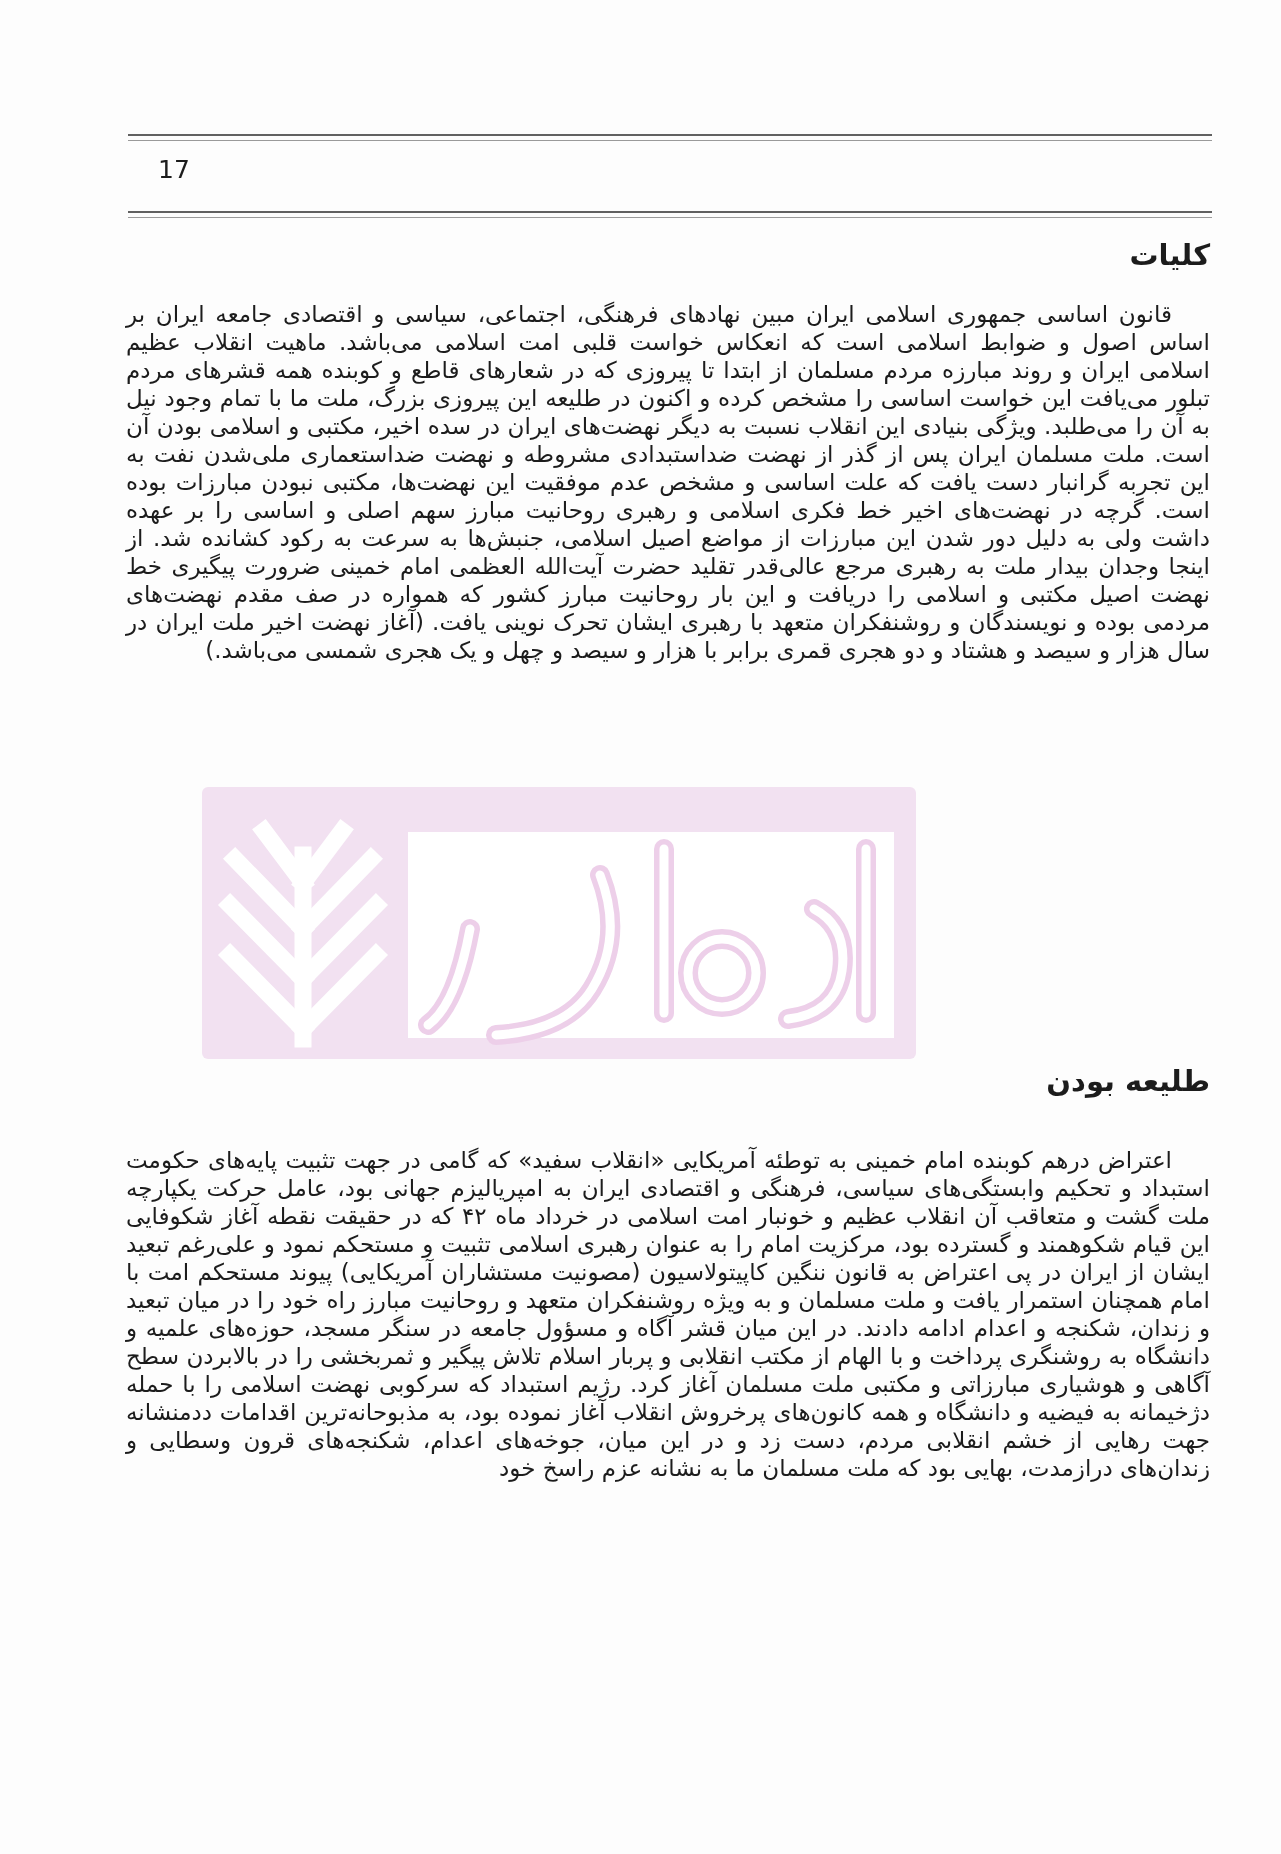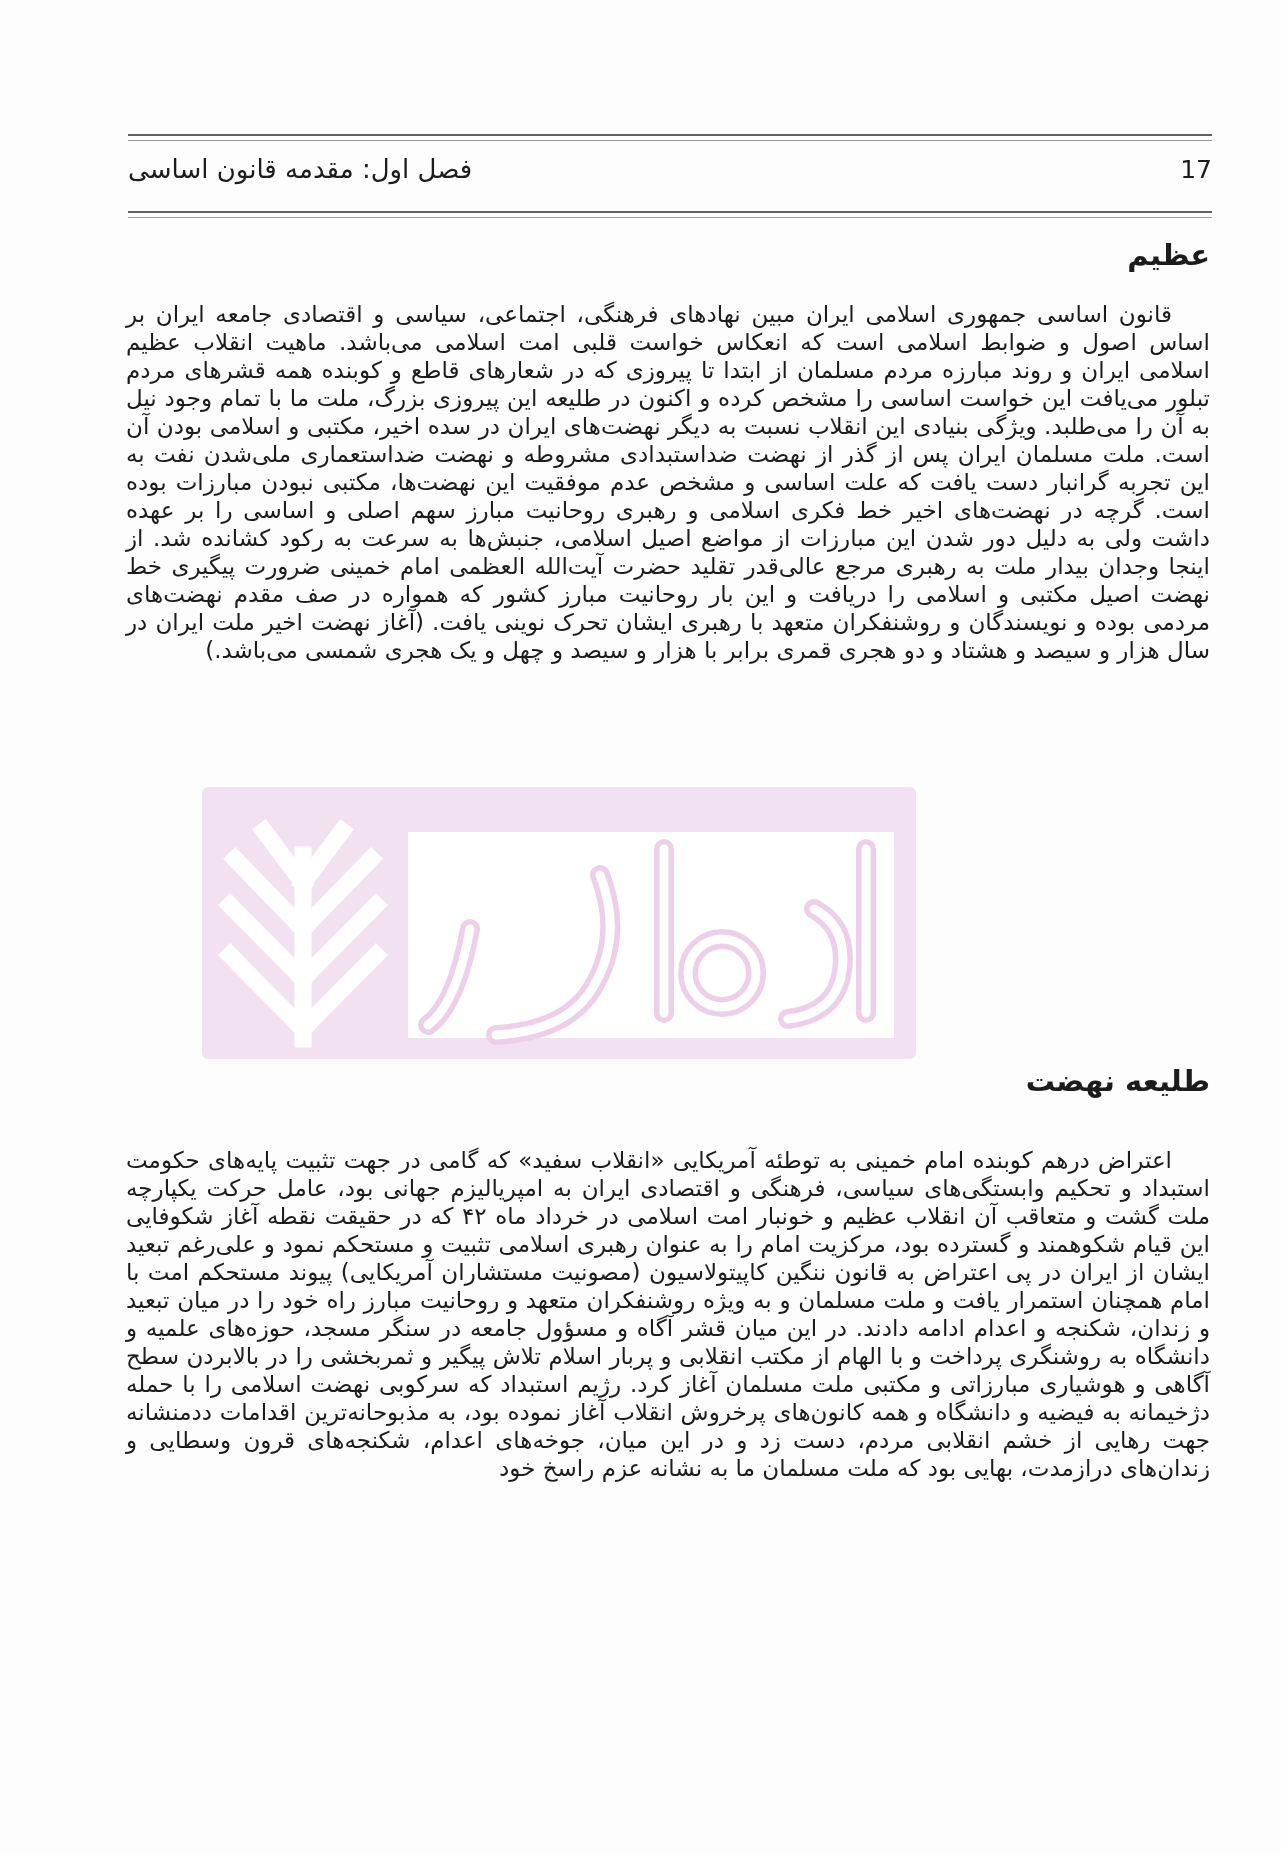--- a/index.html
+++ b/index.html
@@ -79,30 +79,29 @@
 </svg>
 
 <div class="content">
 
   <div class="abs rule-pair" style="top:134px">
     <div class="r1"></div>
       <div class="r2"></div>
   </div>
 
   <div class="abs header-row">
-    <div class="header-title">فصل اول: مقدمه قانون اساسی</div>
     <div class="page-number">17</div>
   </div>
 
   <div class="abs rule-pair" style="top:211px">
     <div class="r1"></div>
       <div class="r2"></div>
   </div>
 
-  <h2 class="abs section-heading" style="top:238px;margin:0">عظیم</h2>
+  <h2 class="abs section-heading" style="top:238px;margin:0">كليات</h2>
 
   <p class="abs para" style="top:300px;margin:0">قانون اساسی جمهوری اسلامی ایران مبین نهادهای فرهنگی، اجتماعی، سیاسی و اقتصادی جامعه ایران بر اساس اصول و ضوابط اسلامی است که انعکاس خواست قلبی امت اسلامی می‌باشد. ماهیت انقلاب عظیم اسلامی ایران و روند مبارزه مردم مسلمان از ابتدا تا پیروزی که در شعارهای قاطع و کوبنده همه قشرهای مردم تبلور می‌یافت این خواست اساسی را مشخص کرده و اکنون در طلیعه این پیروزی بزرگ، ملت ما با تمام وجود نیل به آن را می‌طلبد. ویژگی بنیادی این انقلاب نسبت به دیگر نهضت‌های ایران در سده اخیر، مکتبی و اسلامی بودن آن است. ملت مسلمان ایران پس از گذر از نهضت ضداستبدادی مشروطه و نهضت ضداستعماری ملی‌شدن نفت به این تجربه گرانبار دست یافت که علت اساسی و مشخص عدم موفقیت این نهضت‌ها، مکتبی نبودن مبارزات بوده است. گرچه در نهضت‌های اخیر خط فکری اسلامی و رهبری روحانیت مبارز سهم اصلی و اساسی را بر عهده داشت ولی به دلیل دور شدن این مبارزات از مواضع اصیل اسلامی، جنبش‌ها به سرعت به رکود کشانده شد. از اینجا وجدان بیدار ملت به رهبری مرجع عالی‌قدر تقلید حضرت آیت‌الله العظمی امام خمینی ضرورت پیگیری خط نهضت اصیل مکتبی و اسلامی را دریافت و این بار روحانیت مبارز کشور که همواره در صف مقدم نهضت‌های مردمی بوده و نویسندگان و روشنفکران متعهد با رهبری ایشان تحرک نوینی یافت. (آغاز نهضت اخیر ملت ایران در سال هزار و سیصد و هشتاد و دو هجری قمری برابر با هزار و سیصد و چهل و یک هجری شمسی می‌باشد.)</p>
 
-  <h2 class="abs section-heading" style="top:1064px;margin:0">طلیعه نهضت</h2>
+  <h2 class="abs section-heading" style="top:1064px;margin:0">طلیعه بودن</h2>
 
   <p class="abs para" style="top:1146px;margin:0">اعتراض درهم کوبنده امام خمینی به توطئه آمریکایی «انقلاب سفید» که گامی در جهت تثبیت پایه‌های حکومت استبداد و تحکیم وابستگی‌های سیاسی، فرهنگی و اقتصادی ایران به امپریالیزم جهانی بود، عامل حرکت یکپارچه ملت گشت و متعاقب آن انقلاب عظیم و خونبار امت اسلامی در خرداد ماه ۴۲ که در حقیقت نقطه آغاز شکوفایی این قیام شکوهمند و گسترده بود، مرکزیت امام را به عنوان رهبری اسلامی تثبیت و مستحکم نمود و علی‌رغم تبعید ایشان از ایران در پی اعتراض به قانون ننگین کاپیتولاسیون (مصونیت مستشاران آمریکایی) پیوند مستحکم امت با امام همچنان استمرار یافت و ملت مسلمان و به ویژه روشنفکران متعهد و روحانیت مبارز راه خود را در میان تبعید و زندان، شکنجه و اعدام ادامه دادند. در این میان قشر آگاه و مسؤول جامعه در سنگر مسجد، حوزه‌های علمیه و دانشگاه به روشنگری پرداخت و با الهام از مکتب انقلابی و پربار اسلام تلاش پیگیر و ثمربخشی را در بالابردن سطح آگاهی و هوشیاری مبارزاتی و مکتبی ملت مسلمان آغاز کرد. رژیم استبداد که سرکوبی نهضت اسلامی را با حمله دژخیمانه به فیضیه و دانشگاه و همه کانون‌های پرخروش انقلاب آغاز نموده بود، به مذبوحانه‌ترین اقدامات ددمنشانه جهت رهایی از خشم انقلابی مردم، دست زد و در این میان، جوخه‌های اعدام، شکنجه‌های قرون وسطایی و زندان‌های درازمدت، بهایی بود که ملت مسلمان ما به نشانه عزم راسخ خود</p>
 
 </div>
 
 </body></html>

